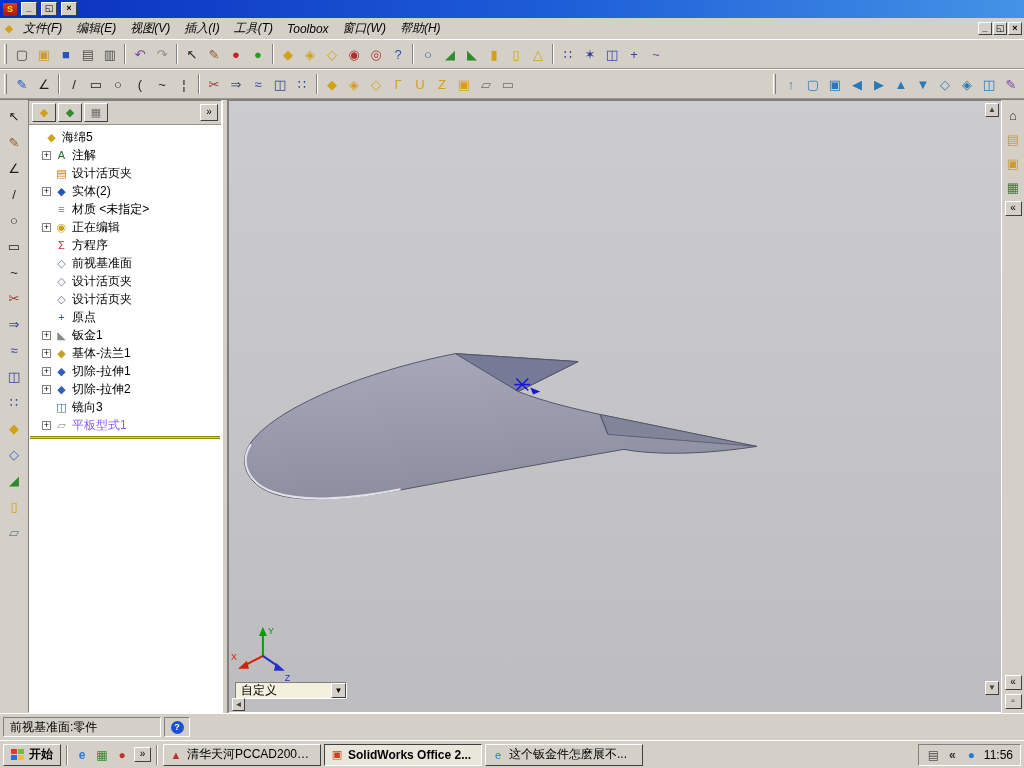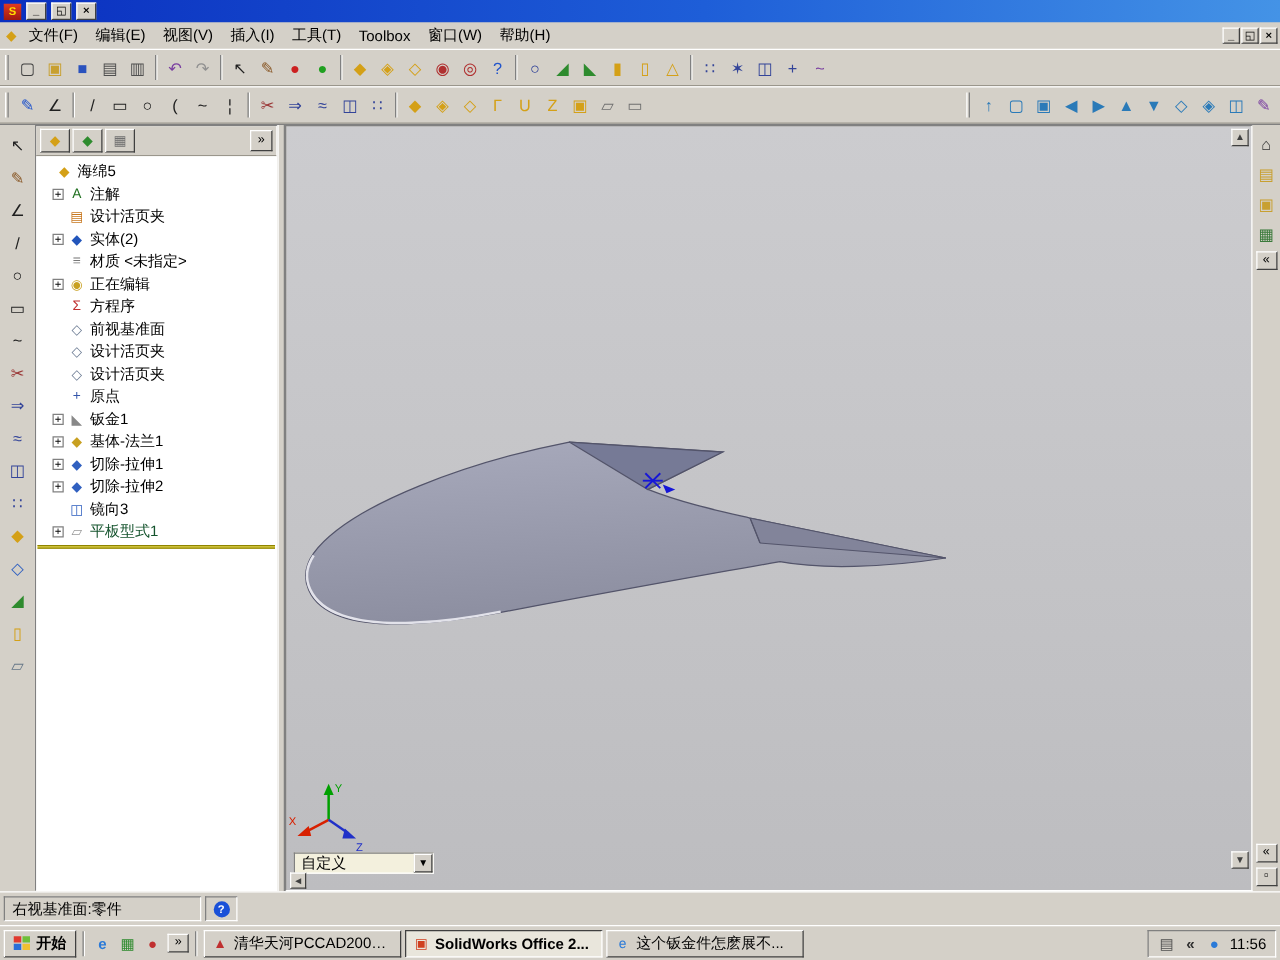--- a/index.html
+++ b/index.html
@@ -12,21 +12,21 @@
     background:linear-gradient(to right,#0a2fbf 0%,#1e5ed8 55%,#4493e6 100%);color:#fff;}
   .app-icon{width:14px;height:13px;background:linear-gradient(#e03a22,#a01a10);color:#ffe000;
     font-size:9px;font-weight:bold;display:flex;align-items:center;justify-content:center;flex:none;}
   .title{flex:1;font-weight:bold;font-size:11px;white-space:nowrap;overflow:hidden;}
   .winbtn{width:16px;height:14px;flex:none;background:#d4d0c8;border:1px solid;border-color:#fff #404040 #404040 #fff;
     color:#000;font-size:9px;line-height:11px;text-align:center;font-weight:bold;}
 
   
   .menubar{height:21px;display:flex;align-items:center;background:#d4d0c8;padding:0 2px;}
   .child-icon{width:14px;text-align:center;color:#d4a017;font-size:11px;}
-  .menu-item{padding:3px 7px;cursor:default;}
+  .menu-item{padding:3px 7px;cursor:default;font-style:italic;}
   .child-btns{margin-left:auto;display:flex;gap:1px;}
   .winbtn.sm{width:14px;height:13px;line-height:10px;}
 
   
   .toolbar{height:30px;display:flex;align-items:center;background:#d4d0c8;
     border-top:1px solid #fff;border-bottom:1px solid #9a968c;padding:0 2px;}
   .grip{width:3px;height:20px;border-left:1px solid #fff;border-right:1px solid #808080;margin:0 4px 0 2px;flex:none;}
   .tbrow{display:flex;align-items:center;}
   .tbi{width:22px;height:22px;display:flex;align-items:center;justify-content:center;flex:none;cursor:default;}
   .tbi .g{font-size:13px;line-height:1;}
@@ -47,21 +47,21 @@
   .tab-overflow{margin-left:auto;width:18px;height:17px;background:#d4d0c8;border:1px solid;
     border-color:#fff #404040 #404040 #fff;font-size:10px;text-align:center;line-height:14px;}
   .tree{flex:1;padding:3px 0;overflow:hidden;background:#fff;font-size:12px;}
   .tree-row{display:flex;align-items:center;height:18px;white-space:nowrap;cursor:default;}
   .tree-indent{width:10px;flex:none;}
   .expand{width:9px;height:9px;flex:none;border:1px solid #808080;background:#fff;font-size:9px;
     line-height:7px;text-align:center;margin:0 3px;color:#000;}
   .expand-spacer{width:15px;flex:none;}
   .tree-icon{width:15px;flex:none;text-align:center;font-size:11px;}
   .tree-label{padding-left:3px;}
-  .grayed .tree-label{color:#14532d;}
+  .grayed .tree-label{color:#8b5cf6;}
   .rollback{height:3px;background:#e2d44e;border-top:1px solid #8f8400;border-bottom:1px solid #8f8400;margin:2px 1px;}
 
   .splitter{width:6px;flex:none;background:#d4d0c8;border-left:1px solid #fff;border-right:1px solid #808080;}
 
   .viewport{flex:1;position:relative;background:linear-gradient(#cccccf,#bdbdc0);
     border:1px solid;border-color:#808080 #fff #fff #808080;overflow:hidden;}
   .viewport svg{position:absolute;inset:0;width:100%;height:100%;}
   .combo{position:absolute;left:6px;bottom:13px;width:112px;height:17px;background:#f3f0dd;
     border:1px solid;border-color:#808080 #fff #fff #808080;display:flex;align-items:center;}
   .combo .txt{flex:1;padding:0 5px;font-size:12px;}
@@ -591,21 +591,21 @@
       <span class="smallbtn">«</span>
       <div class="rs-bottom">
         <span class="smallbtn">«</span>
         <span class="smallbtn">▫</span>
       </div>
     </div>
   </div>
 
   <div class="statusbar">
     <div class="sb-panel sb-edit">
-      <span>右视基准面:零件</span>
+      <span>前视基准面:零件</span>
     </div>
     <div class="sb-panel sb-help">
       <span class="helpdot">?</span>
     </div>
   </div>
 
   <div class="taskbar">
     <div class="start">
       <span class="winflag">
         <i style="background:#e03a2f"></i>

